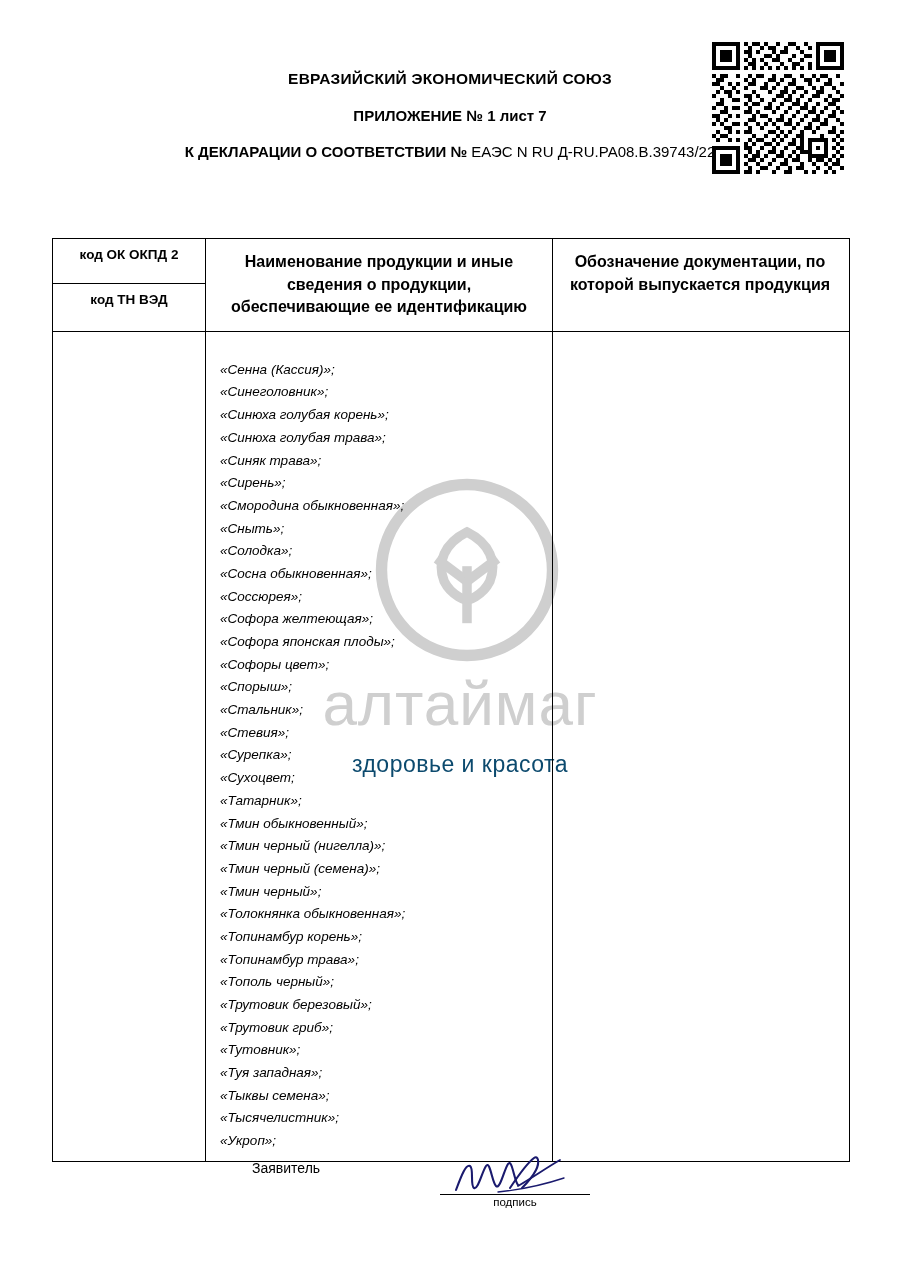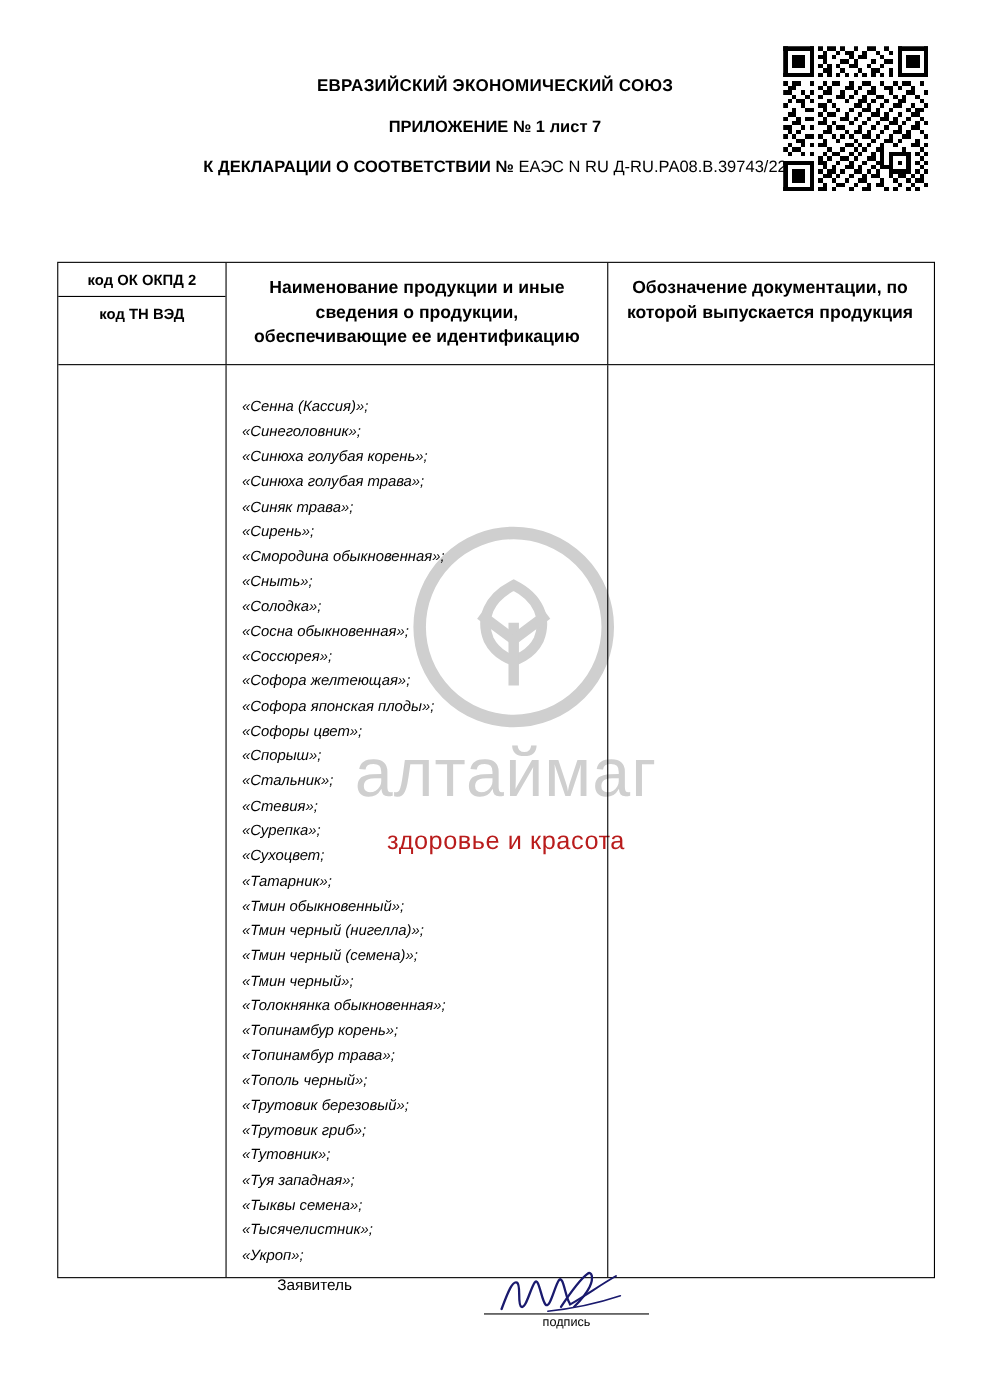--- a/index.html
+++ b/index.html
@@ -79,21 +79,21 @@
     letter-spacing: 1px;
     line-height: 1;
   }
   .wm-sub {
     position: absolute;
     top: 296px;
     left: 10px;
     width: 600px;
     text-align: center;
     font-size: 23px;
-    color: #b91c1c;
+    color: #0c4a6e;
     letter-spacing: .5px;
   }
   .wm-logo {
     position: absolute;
     top: 20px;
     left: 222px;
   }
 
   
   .table {
@@ -114,21 +114,21 @@
   .col3 { width: 294px; box-sizing: border-box; }
 
   .thead .col1 {
     display: flex;
     flex-direction: column;
   }
   .th-sub {
     text-align: center;
     font-weight: bold;
     font-size: 13.5px;
-    padding: 8px 4px 7px;
+    padding: 8px 4px 21px;
   }
   .th-sub.first { border-bottom: 1.6px solid #000; }
   .thead .col2, .thead .col3 {
     text-align: center;
     font-weight: bold;
     font-size: 16px;
     padding: 12px 14px;
     line-height: 1.42;
   }
   .tbody {

